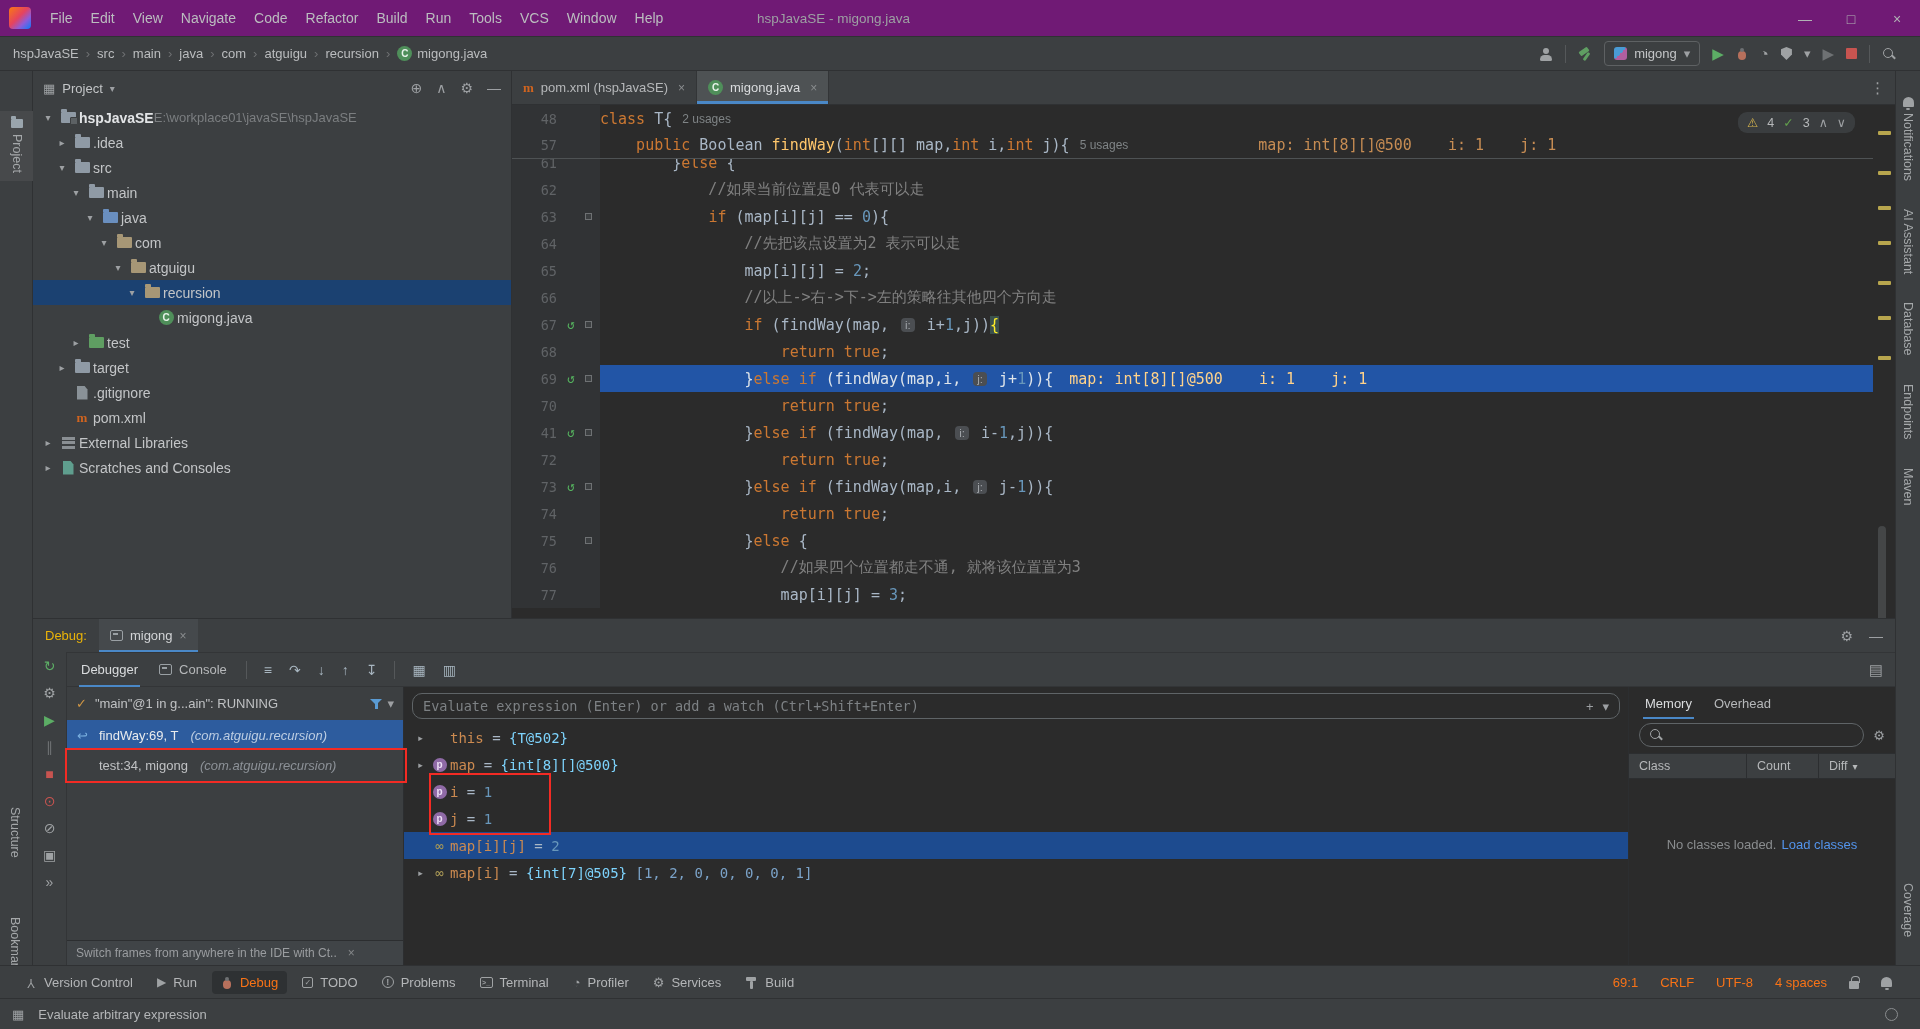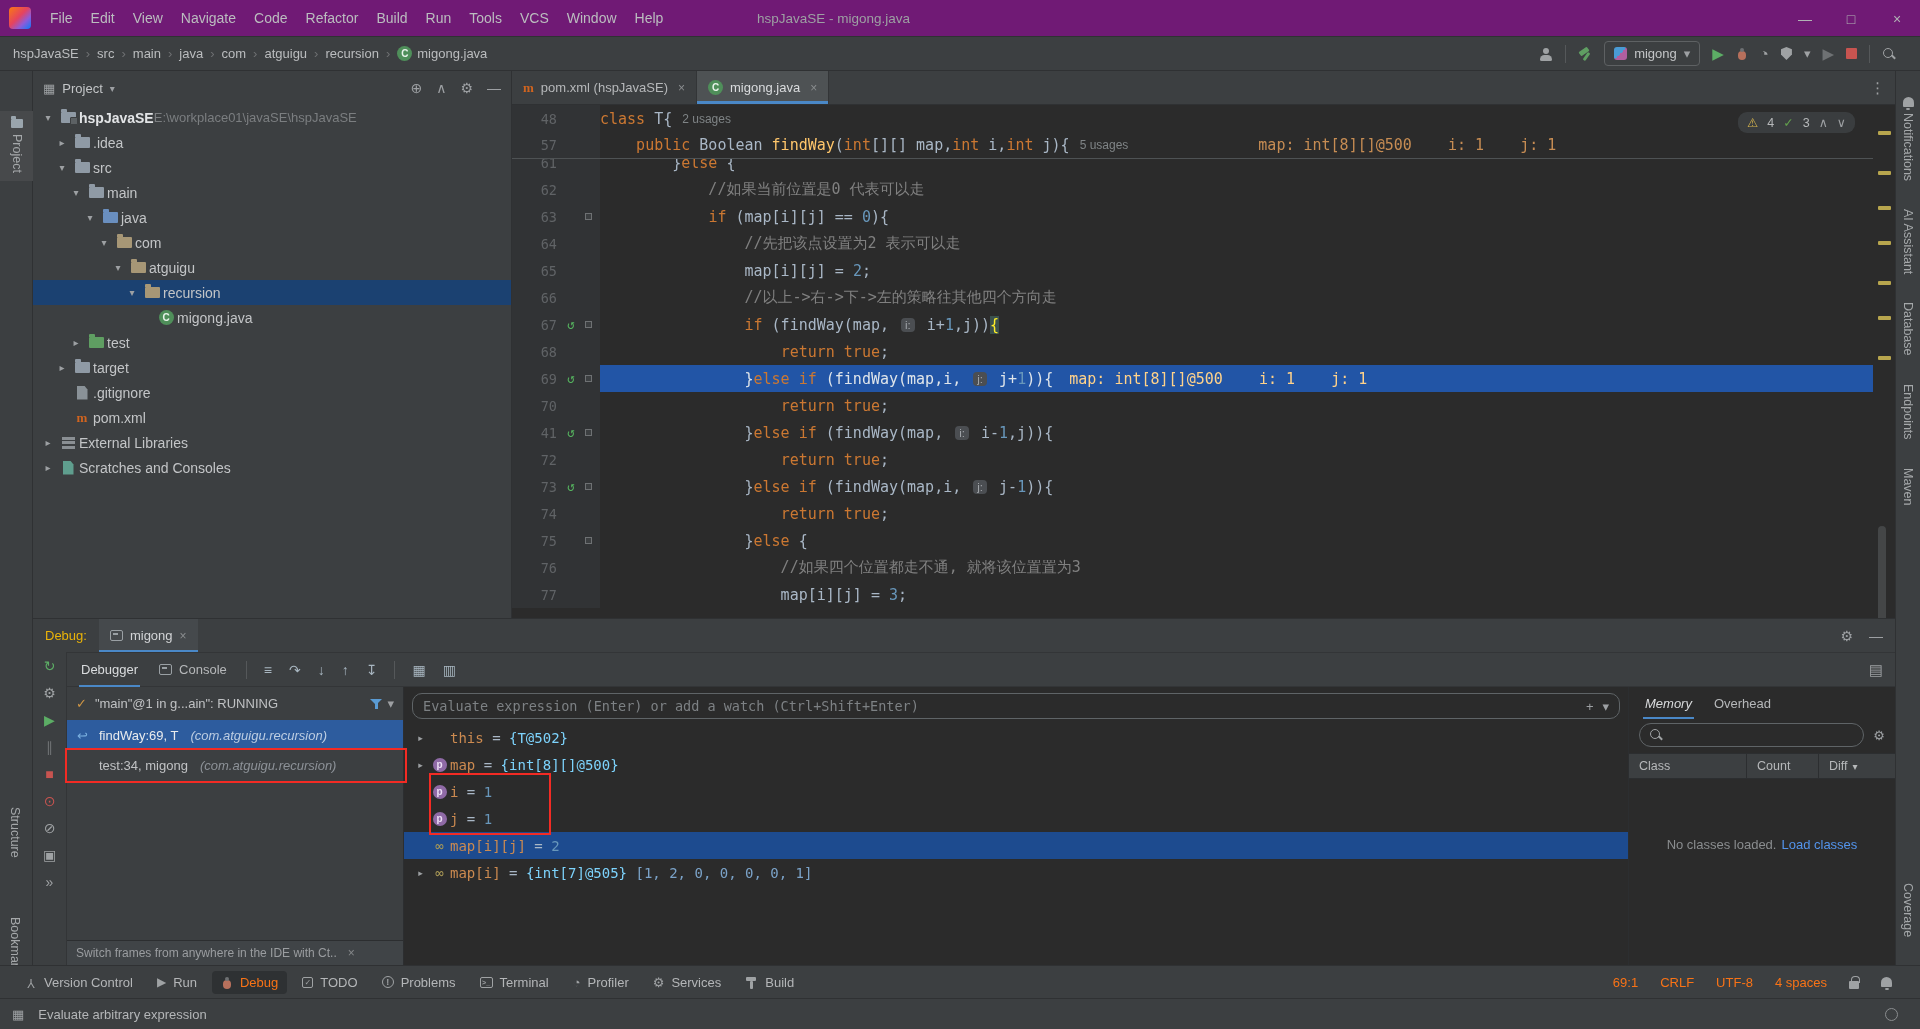--- a/index.html
+++ b/index.html
@@ -725,21 +725,21 @@
             <div class="var-row"><span class="var-arrow">▸</span><span class="var-icon"></span><span class="var-name">this</span><span class="var-eq"> = </span><span class="var-ref">{T@502}</span></div>
             <div class="var-row"><span class="var-arrow">▸</span><span class="var-icon"><span class="p-badge">p</span></span><span class="var-name">map</span><span class="var-eq"> = </span><span class="var-ref">{int[8][]@500}</span></div>
             <div class="var-row"><span class="var-arrow"></span><span class="var-icon"><span class="p-badge">p</span></span><span class="var-name">i</span><span class="var-eq"> = </span><span class="var-num">1</span></div>
             <div class="var-row"><span class="var-arrow"></span><span class="var-icon"><span class="p-badge">p</span></span><span class="var-name">j</span><span class="var-eq"> = </span><span class="var-num">1</span></div>
             <div class="var-row sel"><span class="var-arrow"></span><span class="var-icon"><span class="watch-ic">∞</span></span><span class="var-name">map[i][j]</span><span class="var-eq"> = </span><span class="var-num">2</span></div>
             <div class="var-row"><span class="var-arrow">▸</span><span class="var-icon"><span class="watch-ic">∞</span></span><span class="var-name">map[i]</span><span class="var-eq"> = </span><span class="var-ref">{int[7]@505}</span><span class="var-arr"> [1, 2, 0, 0, 0, 0, 1]</span></div>
           </div>
       </div>
       <div id="memory">
         <div class="mtabs" id="memory-tabs">
-            <span class="dtab active" style="height: 32px; font-style: italic;">Memory</span>
+            <span class="dtab active" style="height: 32px;">Memory</span>
             <span class="dtab" style="height: 32px;">Overhead</span>
           </div>
         <div class="msearch">
           <div class="msbox">
             <span class="ci search-ic"></span>
             <input type="text" style="">
           </div>
           <span style="color:#9da0a3">⚙</span>
         </div>
         <div class="mhead" id="memory-head">

